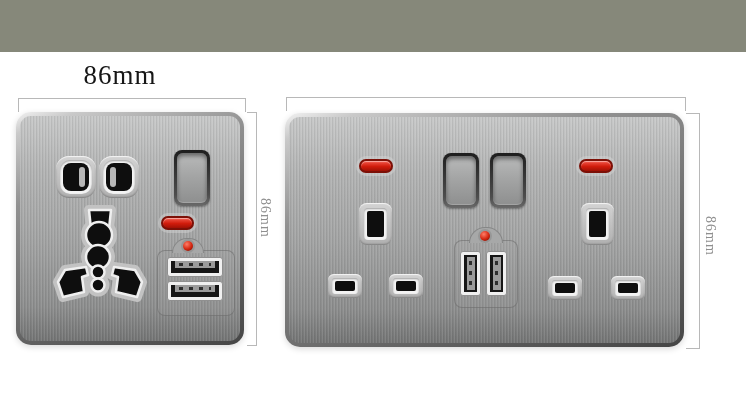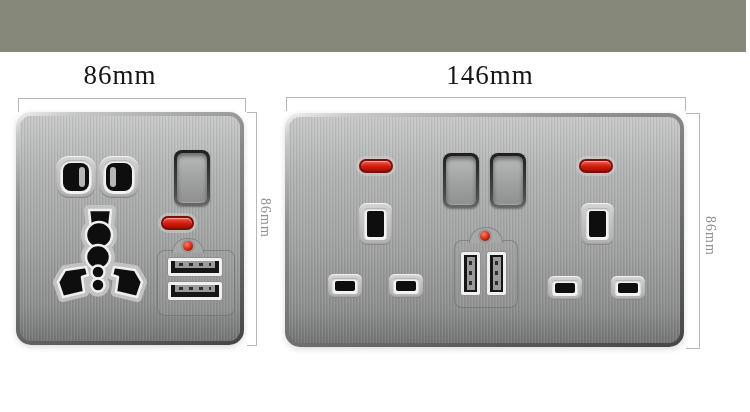--- a/index.html
+++ b/index.html
@@ -105,21 +105,20 @@
   .uni-svg{position:absolute;left:36px;top:92px;width:98px;height:100px;}
 </style>
 </head>
 <body>
 
 <div class="stage">
 
   <div class="banner"></div>
 
   <div class="dim-label dl-left">86mm</div>
-  <div class="dim-label dl-right">146mm</div>
 
   <div class="bracket-top bt-left"></div>
   <div class="bracket-top bt-right"></div>
   <div class="bracket-side bs-left"></div>
   <div class="bracket-side bs-right"></div>
 
   <div class="side-label sl-left">86mm</div>
   <div class="side-label sl-right">86mm</div>
 
   <div class="plate plate-left">

